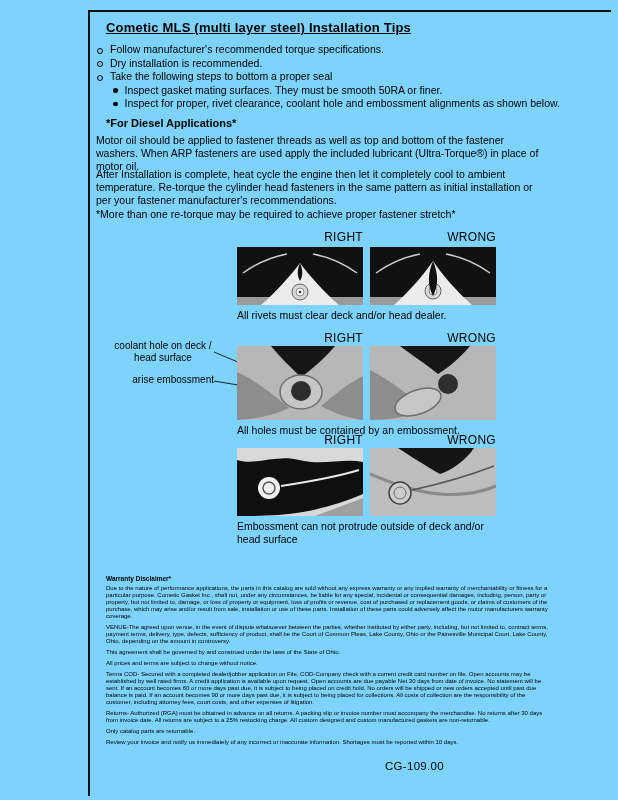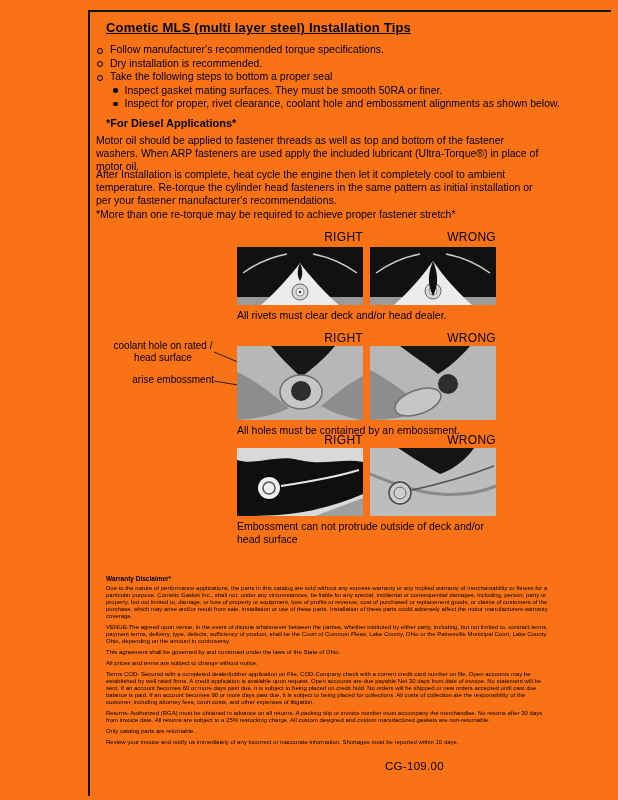--- a/index.html
+++ b/index.html
@@ -1,19 +1,19 @@
 <!DOCTYPE html>
 <html><head>
 <meta charset="utf-8">
 <style>
   html,body{margin:0;padding:0;background:#ffffff;}
   .page{
     position:relative;
     width:618px;height:800px;
-    background:#f97316;
+    background:#7dd3fc;
     font-family:"Liberation Sans", sans-serif;
     color:#000;
     overflow:hidden;
   }
   .border-top{position:absolute;left:88px;top:10px;width:523px;height:2px;background:#111;}
   .border-left{position:absolute;left:88px;top:10px;width:2px;height:786px;background:#111;}
 
   .title{
     position:absolute;left:106px;top:20px;
     font-size:13px;font-weight:bold;text-decoration:underline;
@@ -113,21 +113,21 @@
       <circle cx="63" cy="44" r="8" fill="#d8d8d8" stroke="#666"></circle>
       <circle cx="63" cy="44" r="4" fill="#f7f7f7" stroke="#888"></circle>
       <path d="M63,14 C58,26 57,38 63,49 C69,38 68,26 63,14 Z" fill="#111"></path>
     </svg>
   </div>
   <div class="caption" style="top:309px;">All rivets must clear deck and/or head dealer.</div>
 
   <div class="col-label" style="left:237px;top:331px;">RIGHT</div>
   <div class="col-label" style="left:370px;top:331px;">WRONG</div>
 
-  <div class="callout callout1">coolant hole on rated / head surface</div>
+  <div class="callout callout1">coolant hole on deck / head surface</div>
   <div class="callout callout2">arise embossment</div>
   <svg class="callout-lines" width="100" height="58" viewBox="0 0 100 58">
     <line x1="4" y1="7" x2="85" y2="41" stroke="#222" stroke-width="1"></line>
     <line x1="4" y1="36" x2="70" y2="47" stroke="#222" stroke-width="1"></line>
   </svg>
 
   <div class="diagram" style="left:237px;top:346px;">
     <svg width="126" height="74" viewBox="0 0 126 74">
       <rect width="126" height="74" fill="#b7b7b7"></rect>
       <path d="M34,0 L98,0 C88,12 74,24 64,31 C54,22 42,10 34,0 Z" fill="#161616"></path>

